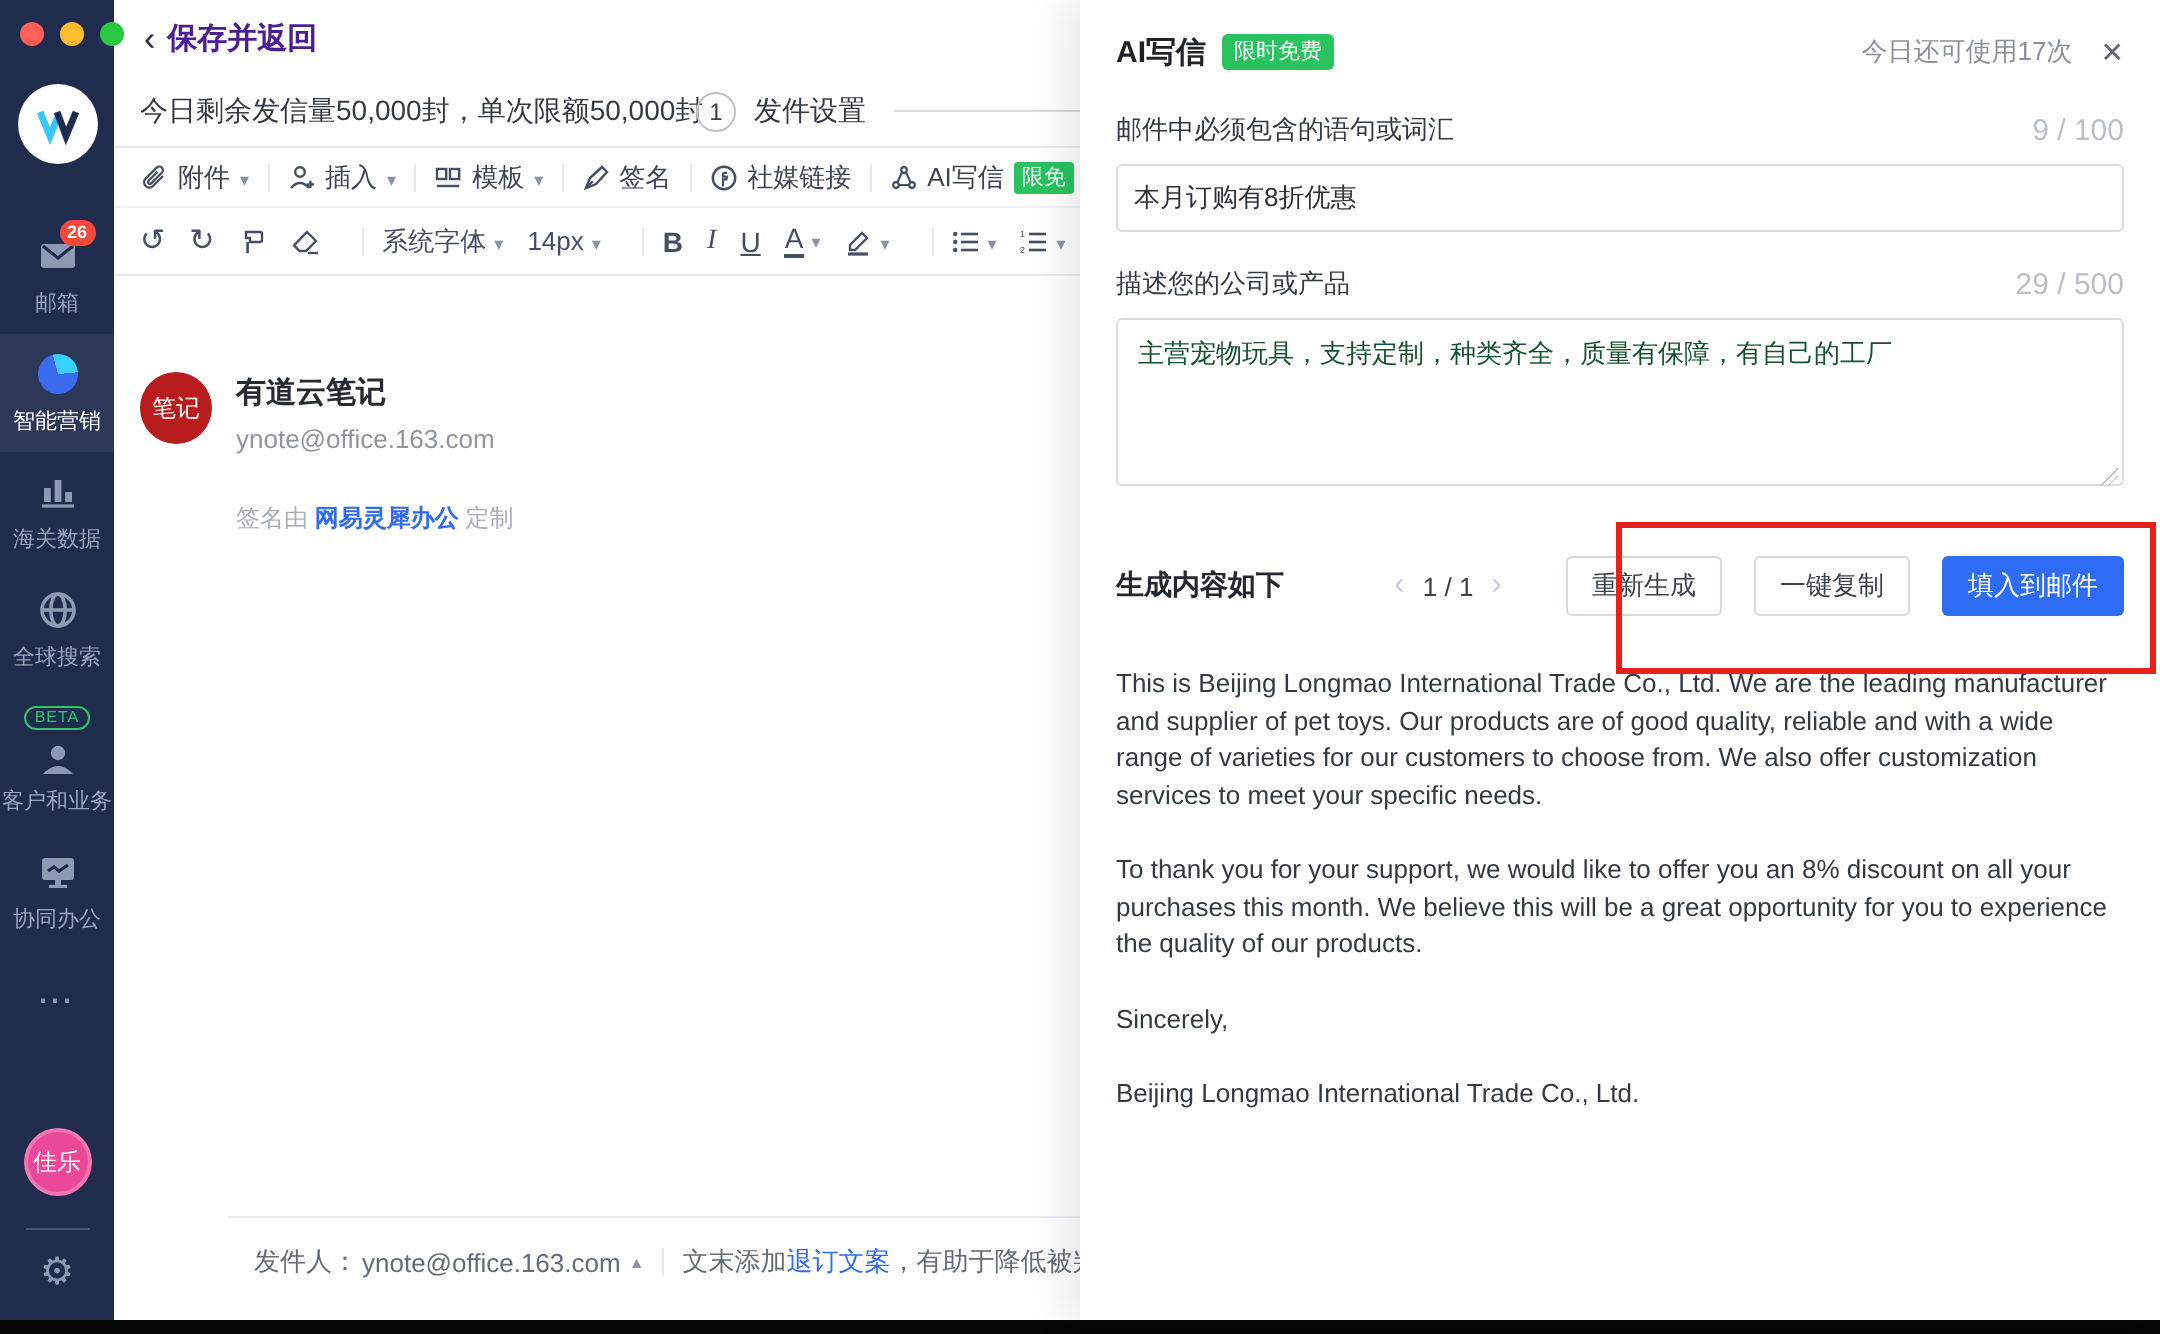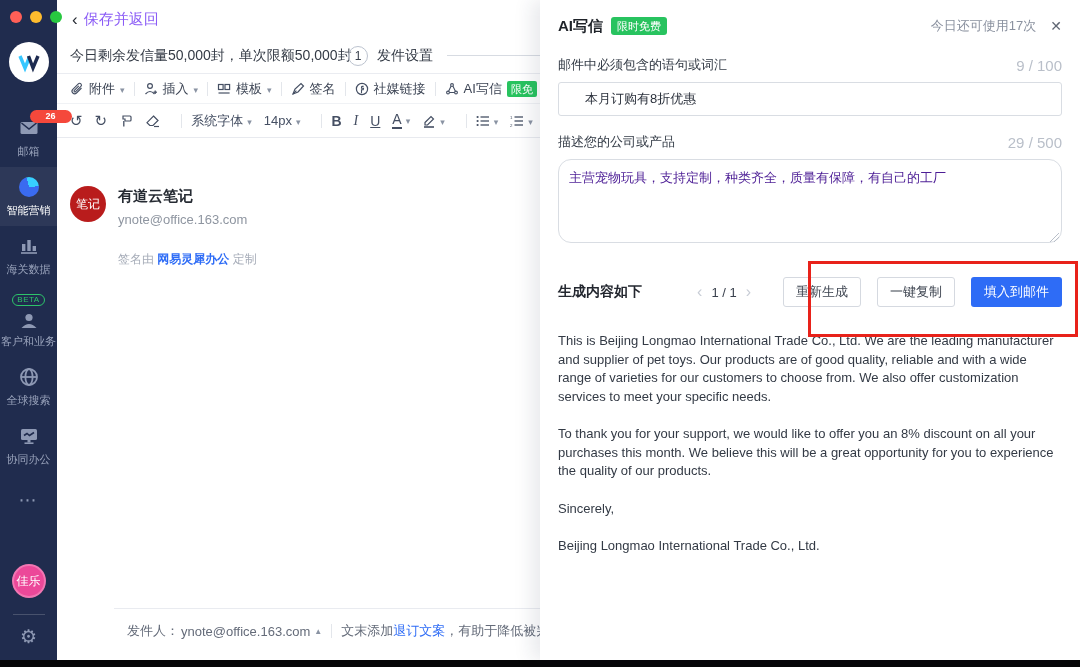--- a/index.html
+++ b/index.html
@@ -27,40 +27,40 @@
   }
   .nav { display:flex; flex-direction:column; align-items:center; width:100%; margin-top:26px; }
   .nav-item {
     width:100%; padding:9px 0 8px; display:flex; flex-direction:column; align-items:center; gap:5px;
     color:#99a3bb; font-size:11px; cursor:pointer;
   }
   .nav-item .ico { position:relative; width:22px; height:22px; display:flex; align-items:center; justify-content:center; }
   .nav-item.active { color:#ffffff; background:rgba(255,255,255,0.06); }
   .badge-26 {
     position:absolute; top:-7px; left:12px; background:#f5483b; color:#fff;
-    font-size:9px; line-height:13px; padding:0 16px; border-radius:8px; font-weight:bold;
+    font-size:9px; line-height:13px; padding:0 4px; border-radius:8px; font-weight:bold;
   }
   .badge-beta {
     border:1px solid #2dc46a; color:#2dc46a; font-size:8px; line-height:10px;
     padding:0 4px; border-radius:6px; margin-bottom:2px; letter-spacing:.5px;
   }
   .pie-ico { width:20px; height:20px; border-radius:50%;
     background:conic-gradient(from -15deg, #37d0ff 0deg 100deg, #3a6bf0 100deg 360deg); }
   .nav-more { margin-top:14px; color:#8e99b4; font-size:18px; letter-spacing:2px; cursor:pointer; }
   .side-bottom { margin-top:auto; display:flex; flex-direction:column; align-items:center; width:100%; padding-bottom:14px; }
   .avatar-me { width:34px; height:34px; border-radius:50%; background:#ec4899; color:#fff; font-size:12px;
     display:flex; align-items:center; justify-content:center; border:2px solid rgba(255,255,255,0.25); cursor:pointer;}
   .side-div { width:32px; height:1px; background:rgba(255,255,255,0.18); margin:16px 0 12px; }
   .gear { color:#8e99b4; font-size:19px; cursor:pointer; line-height:1; }
 
   
   .main { position:absolute; left:57px; top:0; right:0; height:660px; background:#fff; }
   .row-title { height:38px; display:flex; align-items:center; padding-left:15px; gap:6px; }
   .back-chev { font-size:17px; color:#262b33; line-height:1; cursor:pointer; }
-  .back-label { font-size:15px; font-weight:normal; color:#8b5cf6; cursor:pointer; }
+  .back-label { font-size:15px; font-weight:bold; color:#4c1d95; cursor:pointer; }
   .row-info { height:36px; border-bottom:1px solid #eaecf1; display:flex; align-items:center; padding-left:13px; position:relative; }
   .quota { font-size:14px; color:#333a45; }
   .stepper { position:absolute; left:291px; top:0; height:100%; display:flex; align-items:center; gap:9px; }
   .step-circle { width:20px; height:20px; border:1px solid #bcc3cf; border-radius:50%; font-size:12px; color:#3a414d;
     display:flex; align-items:center; justify-content:center; }
   .step-label { font-size:14px; color:#333a45; }
   .step-line { width:100px; height:1px; background:#d7dbe2; margin-left:5px; }
   .step-circle.next { background:#2e6cf6; border-color:#2e6cf6; margin-left:4px; }
 
   
@@ -102,24 +102,24 @@
     box-shadow:-8px 0 18px rgba(30,40,70,0.10); padding:0 18px; }
   .p-head { margin-top:13px; height:26px; display:flex; align-items:center; }
   .p-title { font-size:15px; font-weight:bold; color:#1f2329; }
   .p-badge { background:#28c35f; color:#fff; font-size:11px; line-height:18px; padding:0 6px; border-radius:3px; margin-left:8px; }
   .p-usage { margin-left:auto; font-size:13px; color:#8a919f; }
   .p-close { margin-left:14px; font-size:14px; color:#5f6673; cursor:pointer; }
   .p-label-row { margin-top:17px; display:flex; align-items:center;gap:11px; }
   .p-label { font-size:13px; color:#323a45; }
   .p-counter { margin-left:auto; font-size:15px; color:#b9bfc9; }
   .p-input { margin-top:8px; width:100%; height:34px; border:1px solid #d9dde3; border-radius:3px;
-    padding:0 26px; font-size:13px; color:#2b313c; font-family:"Liberation Sans", sans-serif; outline:none; }
-  .p-textarea { margin-top:8px; width:100%; height:84px; border:1px solid #d9dde3; border-radius:13px;
-    padding:8px 10px; font-size:13px; color:#4c1d95; line-height:1.5; resize:none;
-    font-family:Liberation Serif, serif; outline:none; position:relative; }
+    padding:0 8px; font-size:13px; color:#2b313c; font-family:"Liberation Sans", sans-serif; outline:none; }
+  .p-textarea { margin-top:8px; width:100%; height:84px; border:1px solid #d9dde3; border-radius:3px;
+    padding:8px 10px; font-size:13px; color:#14532d; line-height:1.5; resize:none;
+    font-family:Liberation Mono, monospace; outline:none; position:relative; }
   .ta-wrap { position:relative; }
   .ta-grip { position:absolute; right:3px; bottom:5px; width:9px; height:9px; pointer-events:none;
     background:linear-gradient(135deg, transparent 0 50%, #b9bfc9 50% 55%, transparent 55% 70%, #b9bfc9 70% 75%, transparent 75%); }
   .result-head { margin-top:30px; display:flex; align-items:center; height:30px; }
   .result-title { font-size:14px; font-weight:bold; color:#23272f; }
   .pager { margin-left:auto; margin-right:16px; display:flex; align-items:center; gap:9px; }
   .pg-arrow { font-size:16px; color:#c8cdd6; line-height:1; cursor:pointer; }
   .pg-num { font-size:13px; color:#3a414d; }
   .btn { height:30px; border-radius:3px; font-size:13px; display:flex; align-items:center; cursor:pointer; flex:none; }
   .btn-outline { border:1px solid #d5d9e0; background:#fff; color:#3b424e; padding:0 12px; margin-left:16px; }
@@ -174,39 +174,39 @@
               <rect x="4" y="9" width="3.4" height="7" fill="#8e99b4"></rect>
               <rect x="9.3" y="5" width="3.4" height="11" fill="#8e99b4"></rect>
               <rect x="14.6" y="11" width="3.4" height="5" fill="#8e99b4"></rect>
               <rect x="3" y="17.2" width="16" height="1.6" fill="#8e99b4"></rect>
             </svg>
         </span>
         <span>海关数据</span>
       </div>
 
       <div class="nav-item">
+        <span class="ico">
+          <svg class="ic" width="22" height="22" viewBox="0 0 22 22">
+              <circle cx="11" cy="11" r="8" fill="none" stroke="#8e99b4" stroke-width="1.8"></circle>
+              <ellipse cx="11" cy="11" rx="3.6" ry="8" fill="none" stroke="#8e99b4" stroke-width="1.8"></ellipse>
+              <line x1="3" y1="11" x2="19" y2="11" stroke="#8e99b4" stroke-width="1.8"></line>
+            </svg>
+        </span>
+        <span>全球搜索</span>
+      </div>
+
+      <div class="nav-item">
         <span class="badge-beta">BETA</span>
         <span class="ico" style="height:16px">
           <svg class="ic" width="22" height="16" viewBox="0 0 22 16">
               <circle cx="11" cy="4.5" r="3.6" fill="#8e99b4"></circle>
               <path d="M3.5,15 q7.5,-8 15,0 z" fill="#8e99b4"></path>
             </svg>
         </span>
         <span>客户和业务</span>
-      </div>
-
-      <div class="nav-item">
-        <span class="ico">
-          <svg class="ic" width="22" height="22" viewBox="0 0 22 22">
-              <circle cx="11" cy="11" r="8" fill="none" stroke="#8e99b4" stroke-width="1.8"></circle>
-              <ellipse cx="11" cy="11" rx="3.6" ry="8" fill="none" stroke="#8e99b4" stroke-width="1.8"></ellipse>
-              <line x1="3" y1="11" x2="19" y2="11" stroke="#8e99b4" stroke-width="1.8"></line>
-            </svg>
-        </span>
-        <span>全球搜索</span>
       </div>
 
       <div class="nav-item">
         <span class="ico">
           <svg class="ic" width="22" height="22" viewBox="0 0 22 22">
               <rect x="3" y="4" width="16" height="11" rx="1.6" fill="#8e99b4"></rect>
               <polyline points="6,10.5 9,8.5 11.5,10.5 16,7.5" fill="none" stroke="#202c4e" stroke-width="1.6"></polyline>
               <rect x="9.5" y="15" width="3" height="2.5" fill="#8e99b4"></rect>
               <rect x="6.5" y="17.4" width="9" height="1.6" fill="#8e99b4"></rect>
             </svg>

